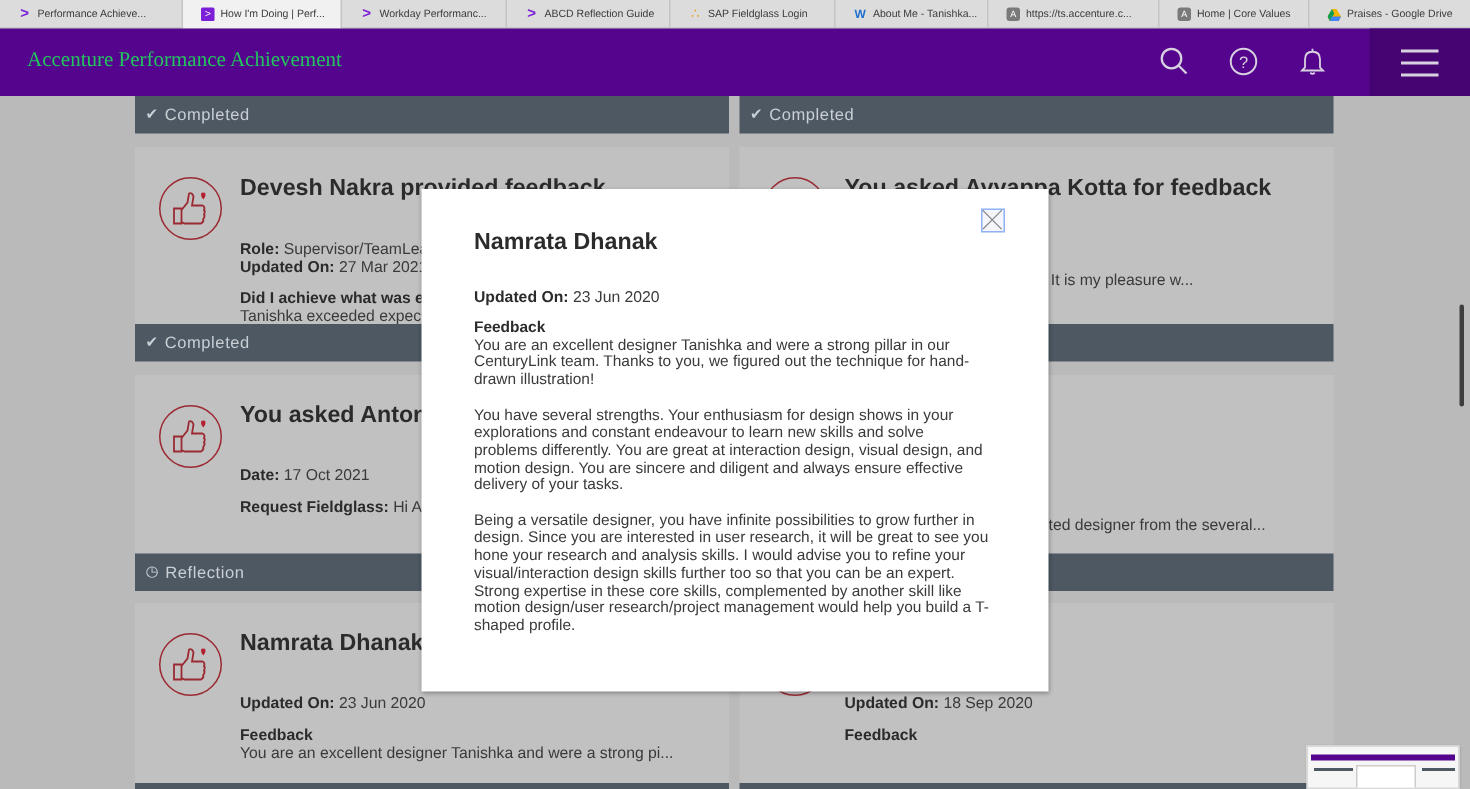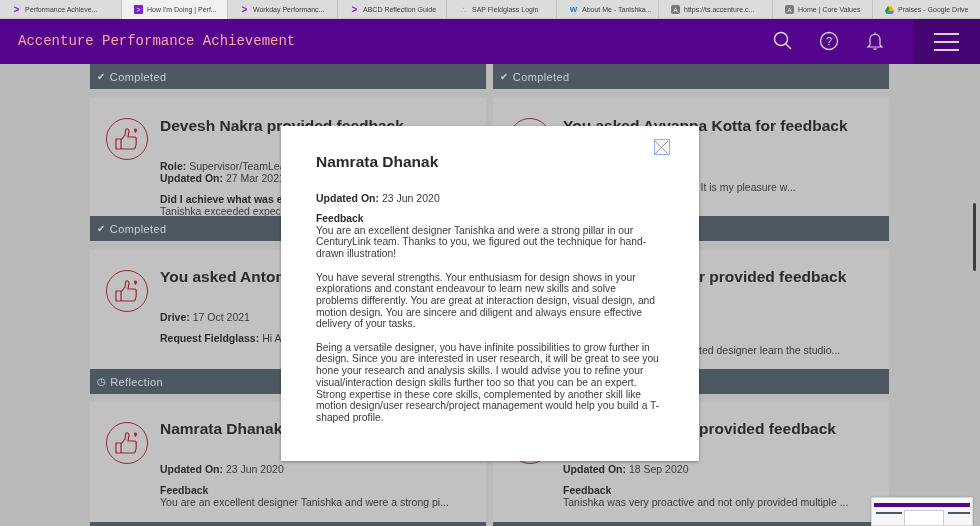--- a/index.html
+++ b/index.html
@@ -13,21 +13,21 @@
     .tab .ticon { width: 9px; height: 9px; margin-right: 4px; display: inline-flex; align-items: center; justify-content: center; font-size: 7px; flex: 0 0 auto; }
     .ticon.chev { color: #7b1fd9; font-weight: bold; font-size: 10px; }
     .ticon.chevbox { background: #7b1fd9; color: #fff; font-size: 7px; border-radius: 1px; }
     .ticon.sap { color: #e8a21a; font-size: 9px; }
     .ticon.w { color: #1f6fd1; font-size: 8px; font-weight: bold; }
     .ticon.a { background: #7a7a7a; color: #fff; border-radius: 2px; font-size: 6px; }
     .ticon.gdrive { width: 9px; height: 8px; }
 
     
     .appbar { position: absolute; top: 19px; left: 0; width: 980px; height: 45px; background: #55048d; }
-    .app-title { position: absolute; left: 18px; top: 14px; font-family: Liberation Mono, monospace; font-size: 14px; color: #fca5a5; }
+    .app-title { position: absolute; left: 18px; top: 14px; font-family: Liberation Serif, serif; font-size: 14px; color: #22c55e; }
     .hdr-icon { position: absolute; top: 11px; width: 22px; height: 22px; }
     .menu-block { position: absolute; right: 0; top: 0; width: 67px; height: 45px; background: #460473; display: flex; flex-direction: column; justify-content: center; align-items: center; gap: 6px; }
     .menu-block span { display: block; width: 25px; height: 2px; background: #d8d2e0; }
 
     
     .content { position: absolute; top: 64px; left: 0; width: 980px; height: 462px; background: #bababa; }
     .status-bar { position: absolute; height: 25px; background: #4d5862; color: #c9cfd5; font-size: 11px; letter-spacing: 0.4px; display: flex; align-items: center; padding-left: 7px; }
     .status-bar .sicon { margin-right: 4px; font-size: 10px; }
     .card { position: absolute; background: #c1c1c1; }
     .card-icon { position: absolute; left: 16px; top: 20px; width: 42px; height: 42px; border: 1.5px solid #9b2a33; border-radius: 50%; }
@@ -173,27 +173,26 @@
   <div class="status-bar" style="left:493px; top:152px; width:396px;"></div>
 
   <div class="card" style="left:90px; top:186px; width:396px; height:120px;">
     <div class="card-icon">
       <svg width="40" height="40" viewBox="0 0 40 40">
           <path d="M9 20 L14 20 L14 30 L9 30 Z M14 21 L18 16 L19 10 Q21 9 22 12 L21 18 L28 18 Q30 19 29 21 Q30 22 29 24 Q30 25 28.5 27 Q29 29 27 30 L16 30 L14 29" stroke="#9b2a33" stroke-width="1.2" fill="none"></path>
           <path d="M27 11 Q27 9 28.5 9.5 Q30 9 30 11 Q30 12.5 28.5 14 Q27 12.5 27 11 Z" fill="#b4202f"></path>
         </svg>
     </div>
     <div class="card-title" style="top:18px">You asked Anton J</div>
-    <div class="card-line" style="top:61px"><b>Drive:</b> <span>17 Oct 2021</span></div>
+    <div class="card-line" style="top:61px"><b>Date:</b> <span>17 Oct 2021</span></div>
     <div class="card-line" style="top:82px"><b>Request Fieldglass:</b> <span>Hi An</span></div>
   </div>
 
   <div class="card" style="left:493px; top:186px; width:396px; height:120px;">
-    <div class="card-title" style="top:18px; left:206px">r provided feedback</div>
-    <div class="card-line" style="top:94px; left:206px">ted designer learn the studio...</div>
+    <div class="card-line" style="top:94px; left:206px">ted designer from the several...</div>
   </div>
 
   <div class="status-bar" style="left:90px; top:305px; width:396px;">
     <span class="sicon">◷</span>
     <span>Reflection</span>
   </div>
   <div class="status-bar" style="left:493px; top:305px; width:396px;"></div>
 
   <div class="card" style="left:90px; top:338px; width:396px; height:120px;">
     <div class="card-icon">
@@ -203,24 +202,22 @@
         </svg>
     </div>
     <div class="card-title" style="top:18px">Namrata Dhanak provided feedback</div>
     <div class="card-line" style="top:61px"><b>Updated On:</b> <span>23 Jun 2020</span></div>
     <div class="card-line" style="top:82px"><b>Feedback</b></div>
     <div class="card-line" style="top:94px">You are an excellent designer Tanishka and were a strong pi...</div>
   </div>
 
   <div class="card" style="left:493px; top:338px; width:396px; height:120px;">
     <div class="card-icon"></div>
-    <div class="card-title" style="top:18px; left:206px">provided feedback</div>
     <div class="card-line" style="top:61px"><b>Updated On:</b> <span>18 Sep 2020</span></div>
     <div class="card-line" style="top:82px"><b>Feedback</b></div>
-    <div class="card-line" style="top:94px">Tanishka was very proactive and not only provided multiple ...</div>
   </div>
 
   <div class="status-bar" style="left:90px; top:458px; width:396px; height:4px;"></div>
   <div class="status-bar" style="left:493px; top:458px; width:396px; height:4px;"></div>
 </div>
 
 <div class="scrollbar"></div>
 
 <div class="modal">
   <div class="modal-close">

